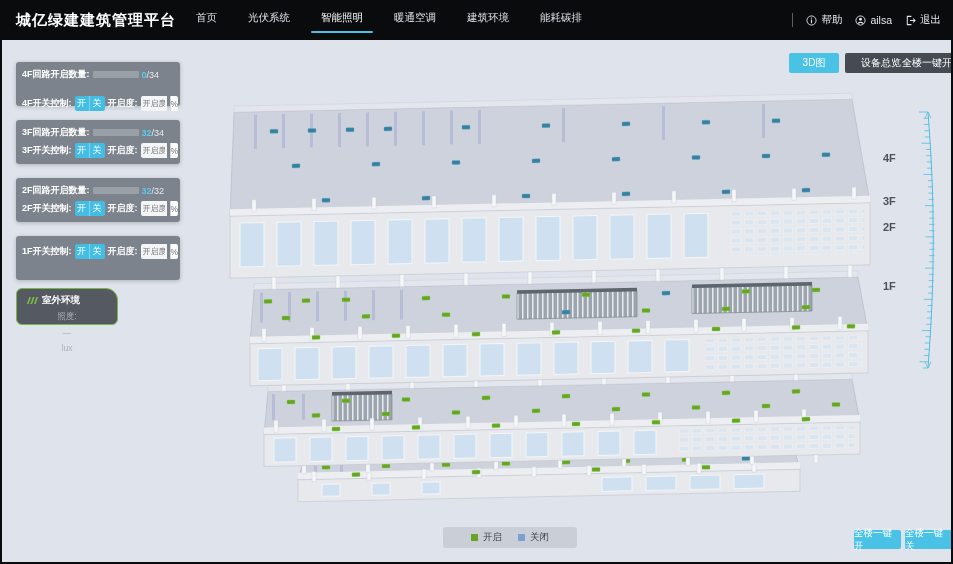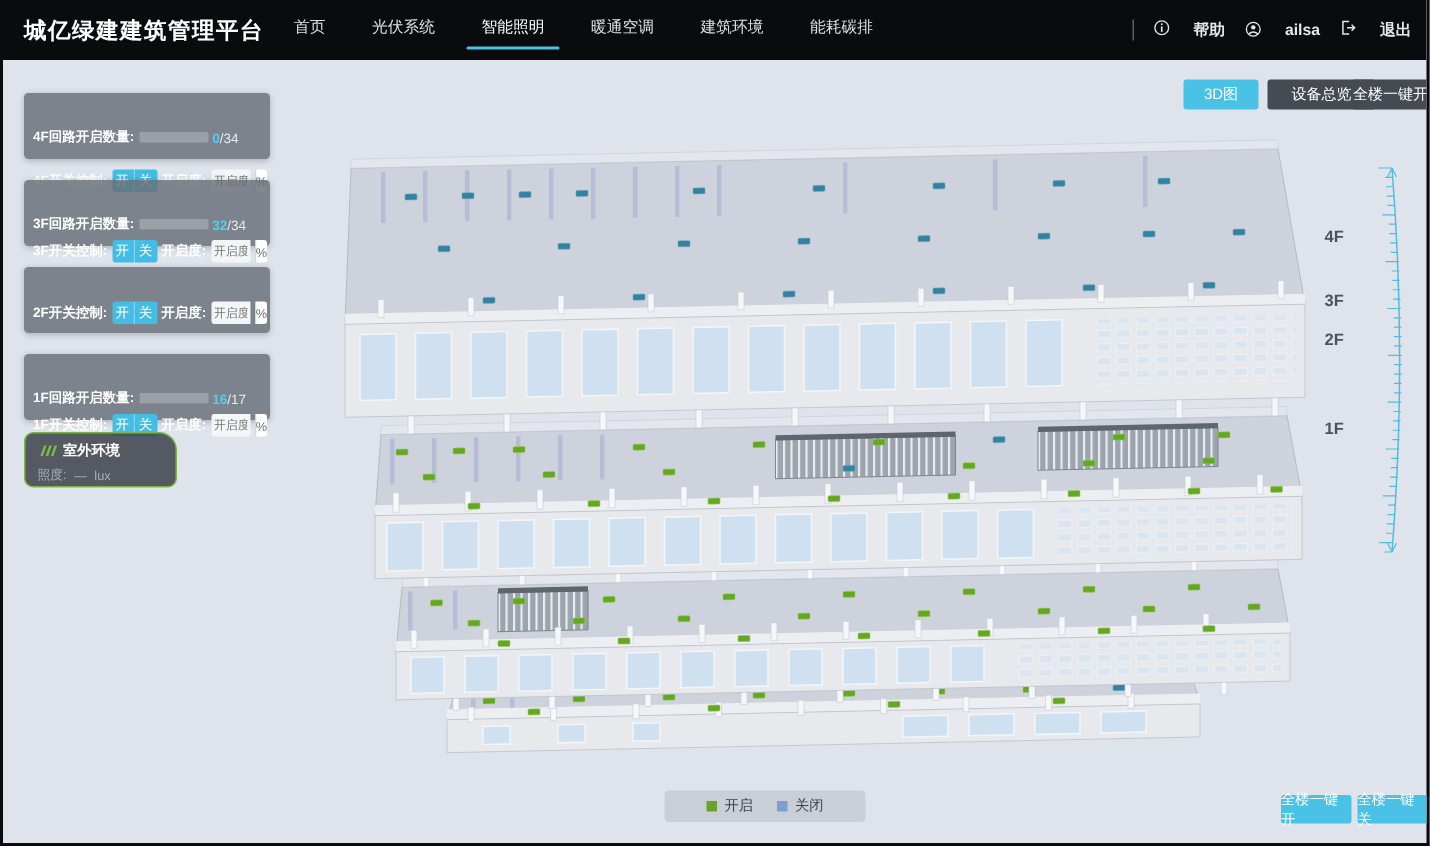--- a/index.html
+++ b/index.html
@@ -8,44 +8,44 @@
          border-left:2px solid #0a0b0d;border-right:2px solid #0a0b0d;border-bottom:2px solid #0a0b0d;}
   
   #hdr{position:absolute;left:0;top:0;width:100%;height:40px;background:#0a0b0d;display:flex;align-items:center;z-index:5;}
   #hdr .title{color:#fff;font-size:15px;font-weight:bold;letter-spacing:1px;margin-left:14px;white-space:nowrap;}
   #nav{position:absolute;left:192px;top:0;height:36px;display:flex;align-items:center;gap:27px;}
   .nav-item{color:#dde1e6;font-size:10.5px;cursor:pointer;position:relative;padding:4px 2px;white-space:nowrap;}
   .nav-item.active{color:#fff;}
   .nav-item.active::after{content:"";position:absolute;left:-8px;right:-8px;bottom:-4px;height:2px;background:#4ac2e6;border-radius:1px;}
   #hdr-right{position:absolute;right:10px;top:0;height:40px;display:flex;align-items:center;gap:13px;color:#e3e6ea;font-size:10.5px;}
   #hdr-right .vdiv{width:1px;height:14px;background:#5a5f66;}
-  .hmini{display:flex;gap:16px;cursor:pointer;white-space:nowrap;font-weight:bold;}
+  .hmini{display:flex;align-items:center;gap:4px;cursor:pointer;white-space:nowrap;}
   .hicon{width:11px;height:11px;display:block;}
   
   .fpanel{position:absolute;left:14px;width:164px;height:44px;background:rgba(104,110,118,.82);
           border-radius:3px;z-index:4;padding:5px 6px;box-shadow:0 1px 4px rgba(0,0,0,.22);}
-  .frow{display:flex;align-items:center;gap:3px;height:15px;margin-top:17px;}
+  .frow{display:flex;align-items:center;gap:3px;height:15px;}
   .flabel{color:#fff;font-size:9px;font-weight:bold;white-space:nowrap;}
   .ptrack{width:46px;height:7px;background:#9aa0a7;border-radius:1px;overflow:hidden;flex:0 0 auto;}
   .pfill{height:100%;background:repeating-linear-gradient(90deg,#49c4e8 0 3px,rgba(0,0,0,0) 3px 5px);}
   .pval{font-size:9px;white-space:nowrap;}
   .pval .cur{color:#56cdee;font-weight:bold;}
   .pval .tot{color:#e8ebee;}
   .swgrp{display:flex;align-items:center;flex:0 0 auto;}
   .swbtn{width:15px;height:15px;background:#44bde4;color:#fff;font-size:9px;display:flex;align-items:center;justify-content:center;cursor:pointer;}
   .swbtn.on{border-radius:2px 0 0 2px;border-right:1px solid #7ed7f0;}
   .swbtn.off{border-radius:0 2px 2px 0;}
   .dim-input{width:26px;height:15px;border:none;background:#f3f5f7;font-size:8px;color:#9aa1a8;padding:0 2px;border-radius:2px 0 0 2px;}
   .dim-unit{width:13px;height:15px;background:#fff;color:#6b7077;font-size:8.5px;display:flex;align-items:center;justify-content:center;border-left:1px solid #d4d8dd;border-radius:0 2px 2px 0;cursor:pointer;}
   
   #outdoor{position:absolute;left:14px;top:288px;width:102px;height:37px;background:rgba(66,71,78,.88);
            border:1px solid #7ab742;border-radius:6px;border-top-right-radius:12px;z-index:4;padding:5px 8px;}
   #outdoor .trow{display:flex;align-items:center;gap:4px;}
   #outdoor .ttl{color:#fff;font-size:9.5px;font-weight:bold;}
-  #outdoor .mrow{margin-top:4px;color:#a9afb7;font-size:8.5px;display:flex;gap:5px;align-items:center;}
+  #outdoor .mrow{margin-top:4px;color:#a9afb7;font-size:8.5px;display:flex;gap:5px;align-items:center;flex-direction:column;}
   
   .vbtn{position:absolute;top:53px;height:20px;border-radius:2px;color:#fff;font-size:10px;display:flex;align-items:center;justify-content:center;cursor:pointer;z-index:4;}
   #btn-3d{left:787px;width:50px;background:#4ac2e6;}
   #btn-dev{left:843px;width:72px;background:#464b53;}
   #btn-log{left:899px;width:52px;background:#464b53;}
   
   .flr-label{position:absolute;left:881px;width:24px;color:#4d525a;font-size:11px;font-weight:bold;z-index:4;cursor:pointer;}
   
   #legend{position:absolute;left:441px;top:527px;height:21px;background:rgba(199,204,212,.88);border-radius:3px;
           display:flex;align-items:center;gap:16px;padding:0 28px;z-index:4;}
@@ -451,38 +451,38 @@
         <span class="swbtn on">开</span>
         <span class="swbtn off">关</span>
       </span>
       <span class="flabel">开启度:</span>
       <input class="dim-input" placeholder="开启度" style="">
       <span class="dim-unit">%</span>
     </div>
   </div>
 
   <div class="fpanel" style="top:178px">
-    <div class="frow" style="margin-top:18px">
+    <div class="frow">
+      <span class="flabel">2F回路开启数量:</span>
+      <span class="ptrack"><span class="pfill" style="width: 100%;"></span></span>
+      <span class="pval"><span class="cur">32</span><span class="tot">/32</span></span>
+    </div>
+    <div class="frow" style="margin-top:3px">
       <span class="flabel">2F开关控制:</span>
       <span class="swgrp">
         <span class="swbtn on">开</span>
         <span class="swbtn off">关</span>
       </span>
       <span class="flabel">开启度:</span>
       <input class="dim-input" placeholder="开启度" style="">
       <span class="dim-unit">%</span>
     </div>
   </div>
 
   <div class="fpanel" style="top:236px">
-    <div class="frow">
-      <span class="flabel">1F回路开启数量:</span>
-      <span class="ptrack"><span class="pfill" style="width: 94%;"></span></span>
-      <span class="pval"><span class="cur">16</span><span class="tot">/17</span></span>
-    </div>
     <div class="frow" style="margin-top:3px">
       <span class="flabel">1F开关控制:</span>
       <span class="swgrp">
         <span class="swbtn on">开</span>
         <span class="swbtn off">关</span>
       </span>
       <span class="flabel">开启度:</span>
       <input class="dim-input" placeholder="开启度" style="">
       <span class="dim-unit">%</span>
     </div>

